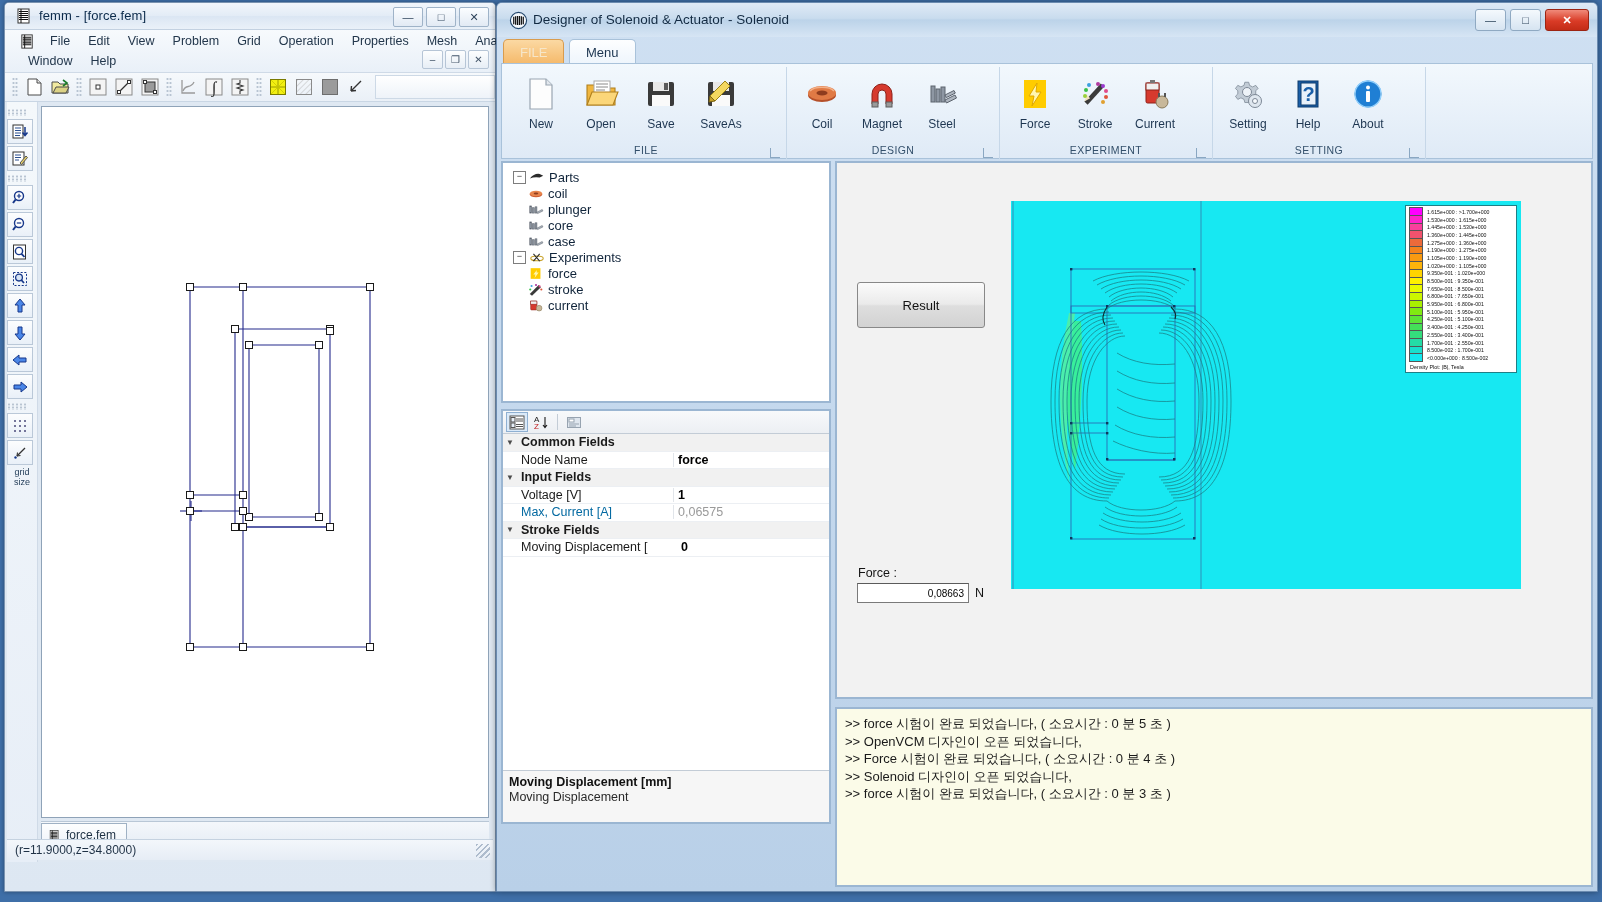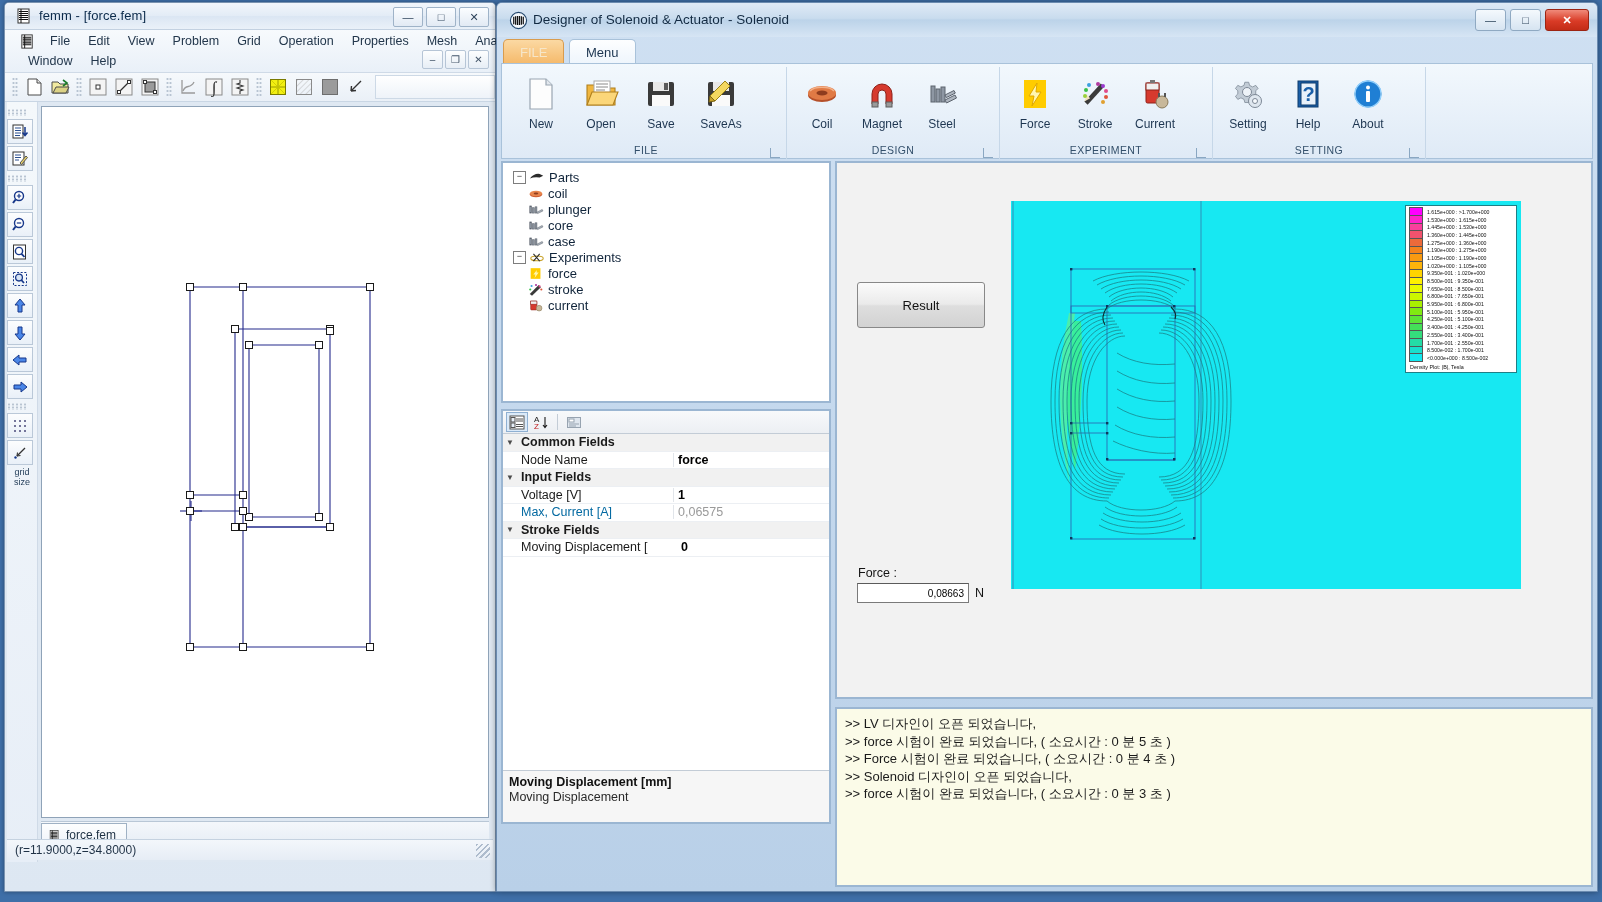--- a/index.html
+++ b/index.html
@@ -1163,22 +1163,22 @@
             <div class="legend-row">
               <span class="legend-sw" style="background:#12e8ef"></span>
               <span class="legend-txt">&lt;0.000e+000 : 8.500e-002</span>
             </div>
             <div class="legend-cap">Density Plot: |B|, Tesla</div>
           </div>
         </div>
       </div>
 
       <div class="panel" id="log-panel">
-        <div class="log-line">&gt;&gt; LV 디자인이 오픈 되었습니다,</div>
         <div class="log-line">&gt;&gt; force 시험이 완료 되었습니다, ( 소요시간 : 0 분 5 초 )</div>
+        <div class="log-line">&gt;&gt; OpenVCM 디자인이 오픈 되었습니다,</div>
         <div class="log-line">&gt;&gt; Force 시험이 완료 되었습니다, ( 소요시간 : 0 분 4 초 )</div>
         <div class="log-line">&gt;&gt; Solenoid 디자인이 오픈 되었습니다,</div>
         <div class="log-line">&gt;&gt; force 시험이 완료 되었습니다, ( 소요시간 : 0 분 3 초 )</div>
       </div>
 
     </div>
   </div>
 </div>
 
 </body></html>

